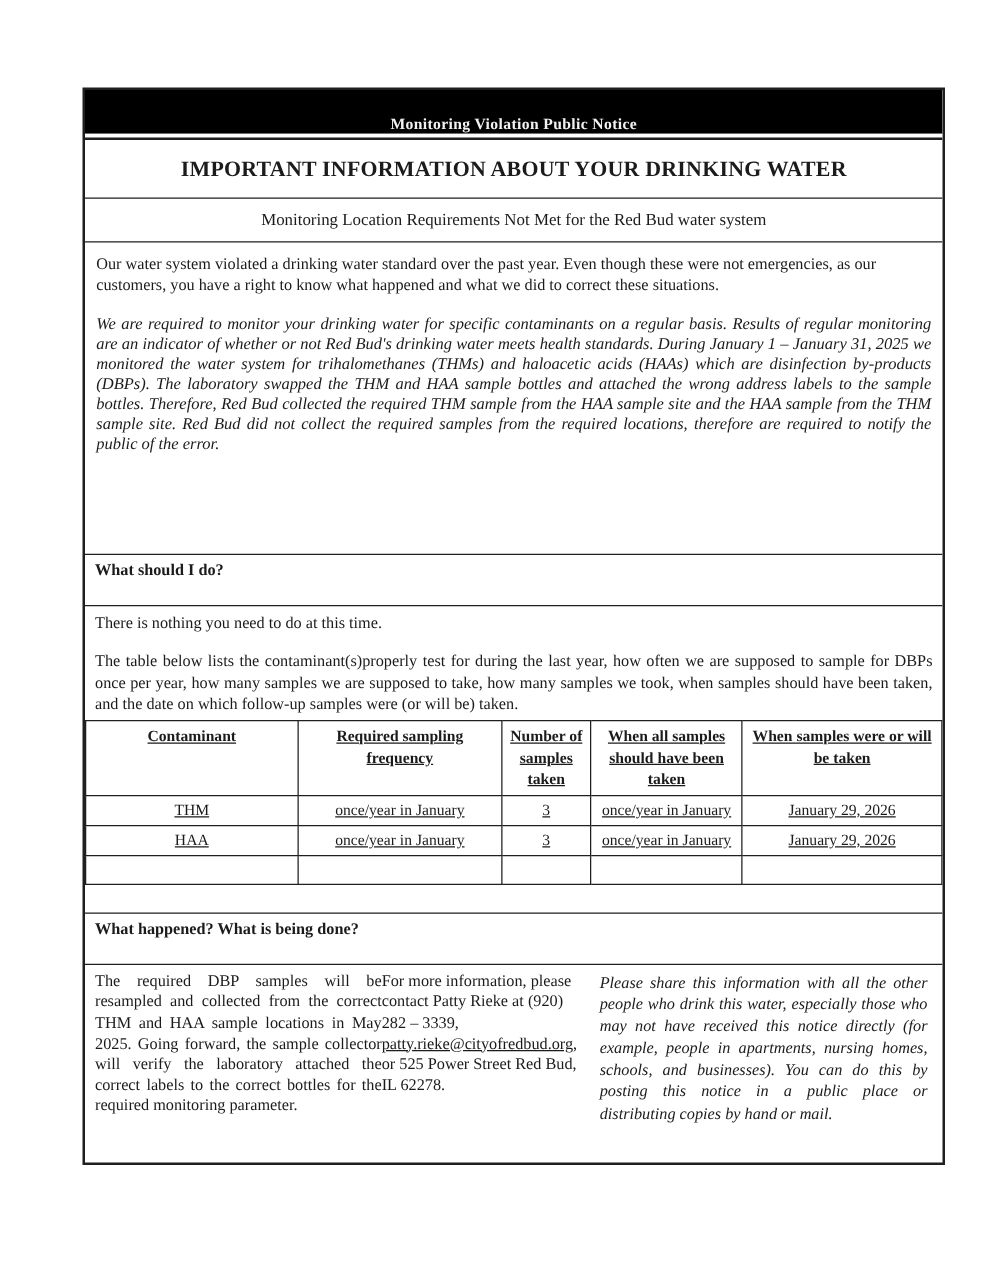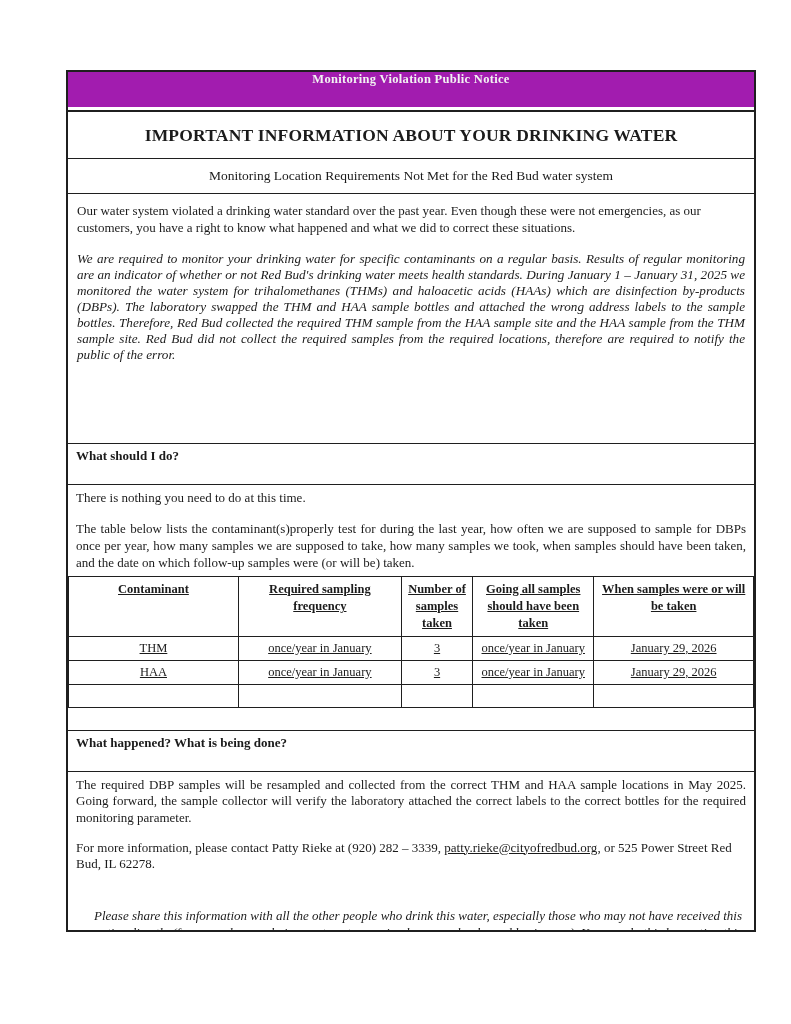--- a/index.html
+++ b/index.html
@@ -19,27 +19,27 @@
     width: 690px;
     height: 862px;
     border: 2px solid #1f1f1f;
     background: #ffffff;
     display: flex;
     flex-direction: column;
     overflow: hidden;
   }
   .banner {
     height: 35px;
-    background: #a21caf;
+    background: #000000;
     color: #f2f2f2;
     font-weight: bold;
     font-size: 12.5px;
     letter-spacing: 0.3px;
     display: flex;
-    align-items: flex-start;
+    align-items: flex-end;
     justify-content: center;
     flex: 0 0 auto;
   }
   .rule-gap { height: 3px; background: #ffffff; flex: 0 0 auto; }
   .rule { height: 2px; background: #1f1f1f; flex: 0 0 auto; }
   .title-row {
     padding: 13px 8px 12px 8px;
     text-align: center;
     font-weight: bold;
     font-size: 17.5px;
@@ -113,21 +113,21 @@
     height: 23px;
     border-bottom: 1.5px solid #1f1f1f;
     flex: 0 0 auto;
   }
   .happened-content {
     flex: 1 1 auto;
     padding: 5px 8px 10px 8px;
     font-size: 13px;
     line-height: 1.28;
     display: flex;
-    flex-direction: column;
+    flex-direction: row;
     overflow: hidden;
   }
   .happened-p1 { text-align: justify; margin-bottom: 13px; }
   .contact-p { margin-bottom: 34px; }
   .email-link {
     color: #1b1b1b;
     text-decoration: underline;
     cursor: pointer;
   }
   .share-p {
@@ -171,21 +171,21 @@
           <col class="col-2">
           <col class="col-3">
           <col class="col-4">
           <col class="col-5">
       </colgroup>
       <thead>
         <tr>
           <th>Contaminant</th>
           <th>Required sampling frequency</th>
           <th>Number of samples taken</th>
-          <th>Going all samples should have been taken</th>
+          <th>When all samples should have been taken</th>
           <th>When samples were or will be taken</th>
         </tr>
       </thead>
       <tbody>
         <tr>
           <td>THM</td>
           <td>once/year in January</td>
           <td>3</td>
           <td>once/year in January</td>
           <td>January 29, 2026</td>

